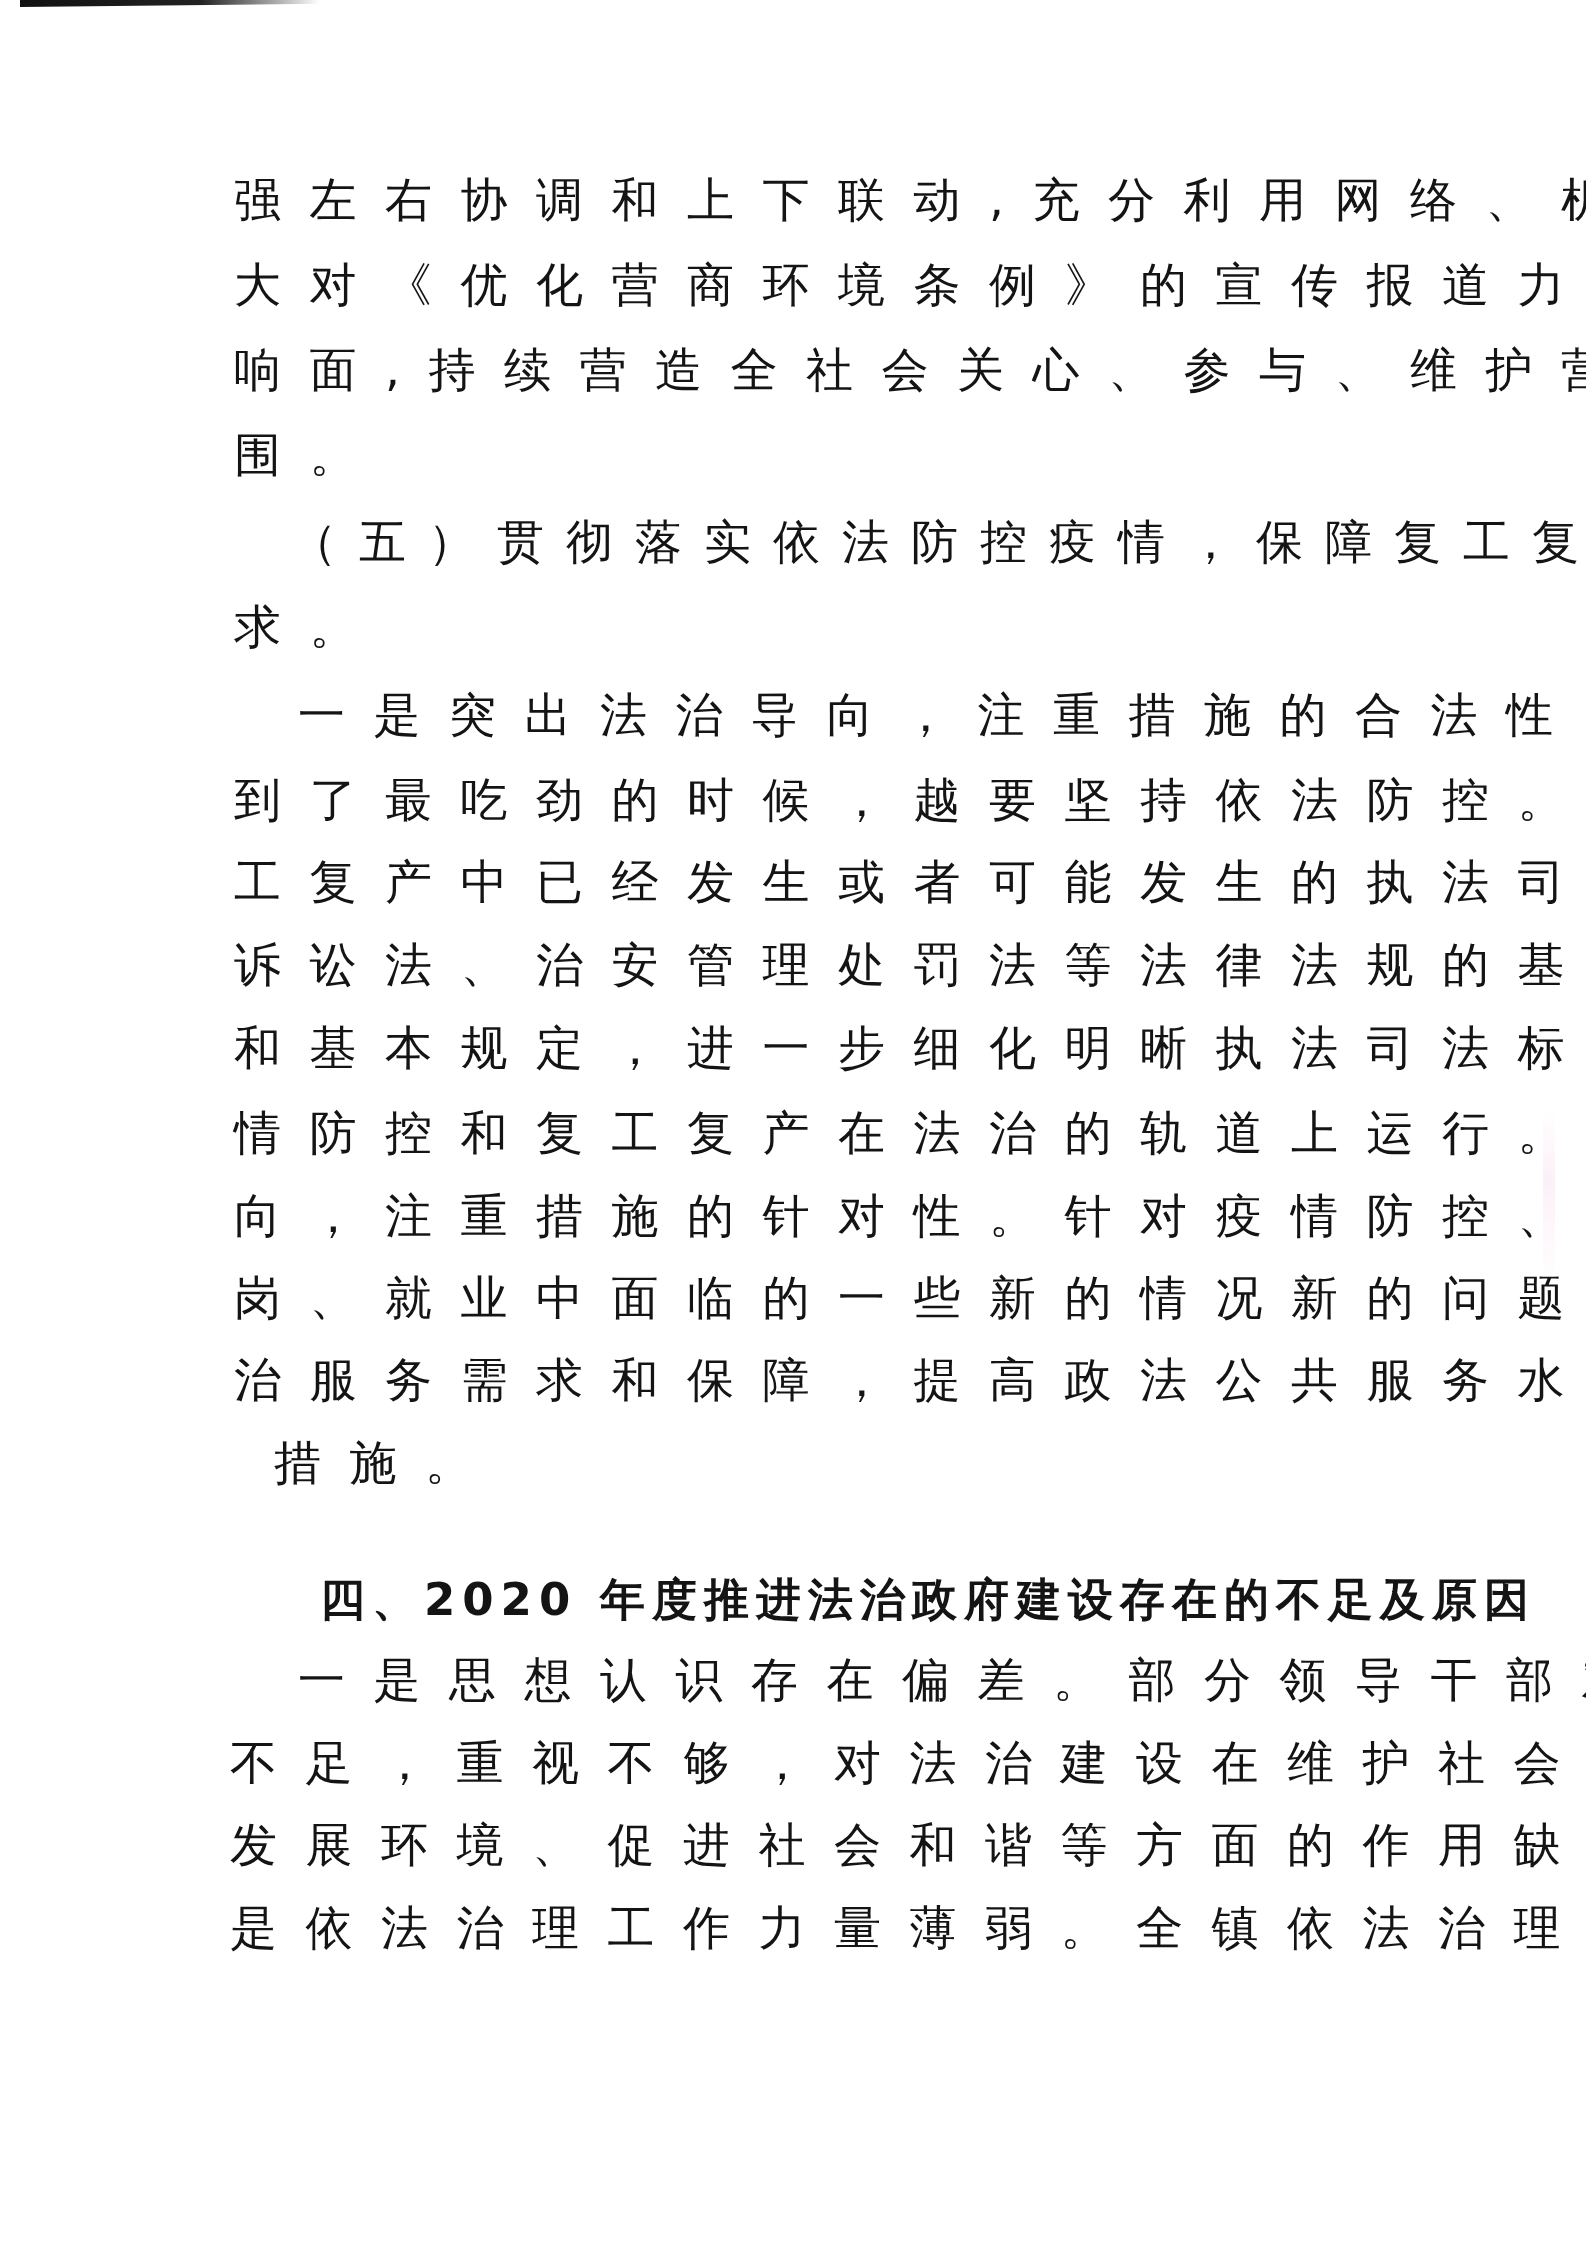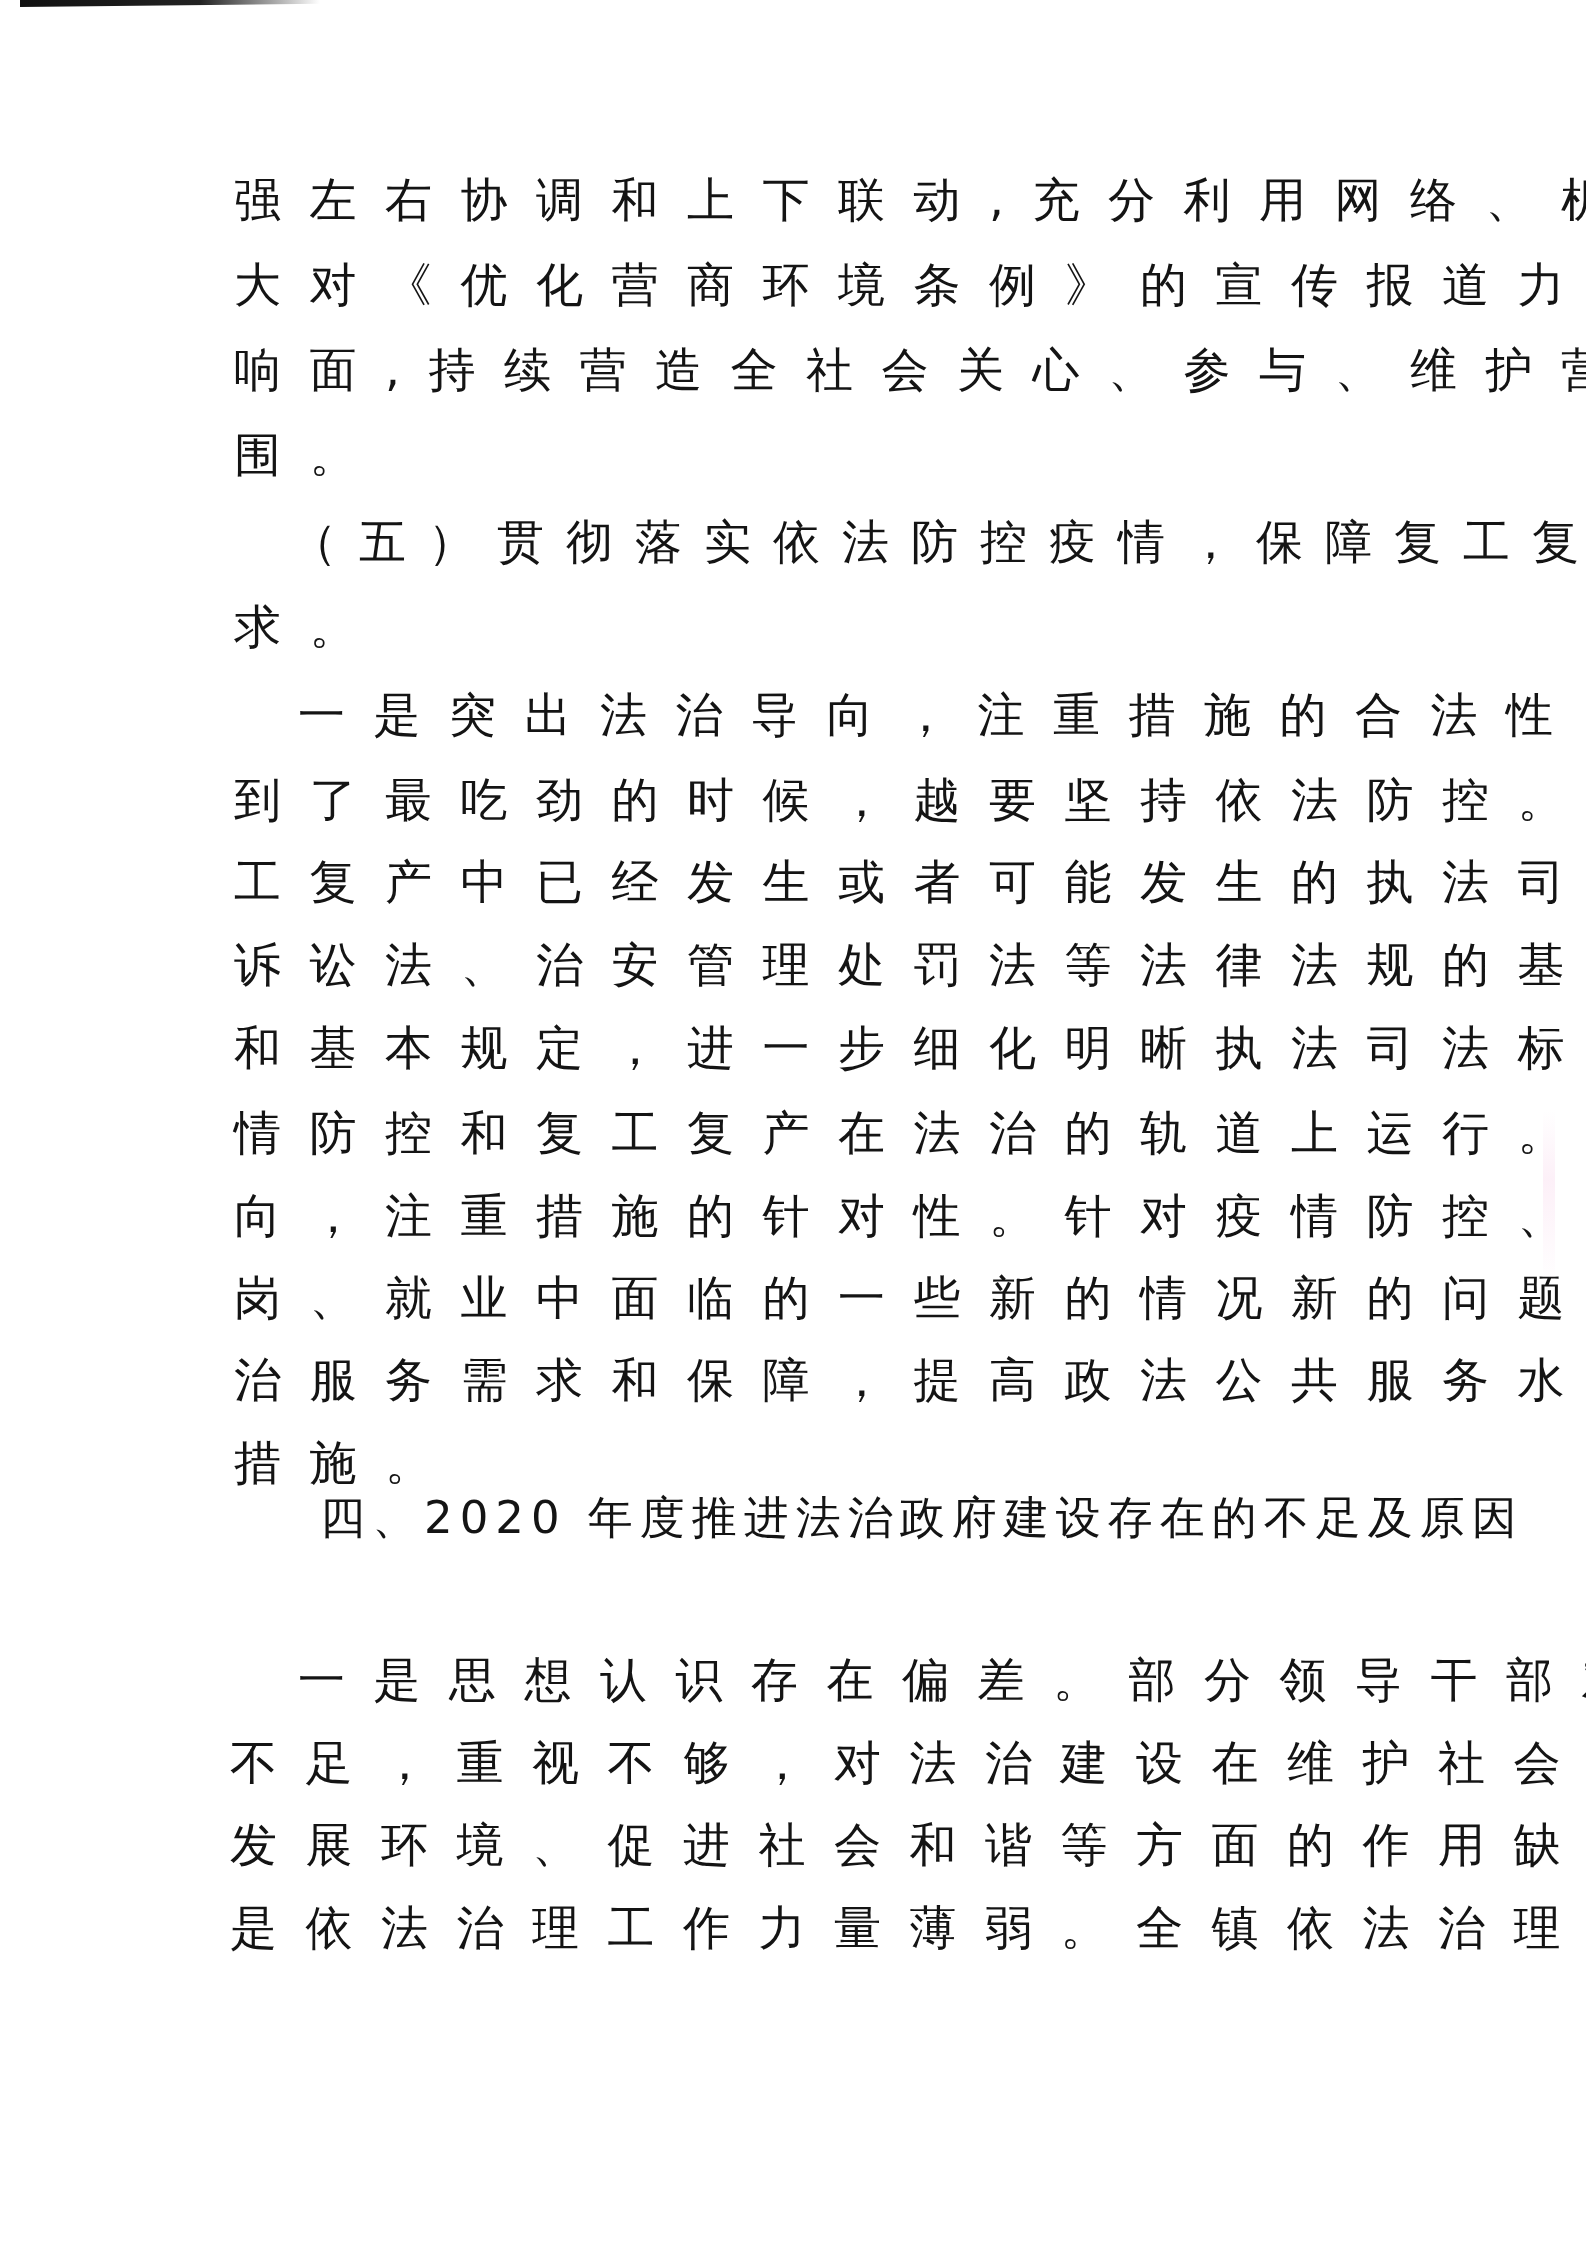--- a/index.html
+++ b/index.html
@@ -83,24 +83,24 @@
   <div>
     <div class="line indent" style="top:685px; left:64px;">一是突出法治导向，注重措施的合法性。疫情防控越是</div>
     <div class="line" style="top:770px;">到了最吃劲的时候，越要坚持依法防控。针对疫情防控、复</div>
     <div class="line" style="top:852px;">工复产中已经发生或者可能发生的执法司法问题，按照刑事</div>
     <div class="line" style="top:935px;">诉讼法、治安管理处罚法等法律法规的基本精神、基本原则</div>
     <div class="line" style="top:1018px;">和基本规定，进一步细化明晰执法司法标准和程序，保障疫</div>
     <div class="line" style="top:1103px;">情防控和复工复产在法治的轨道上运行。二是突出问题导</div>
     <div class="line" style="top:1186px;">向，注重措施的针对性。针对疫情防控、复工复产、员工返</div>
     <div class="line" style="top:1268px;">岗、就业中面临的一些新的情况新的问题，特别是急需的法</div>
     <div class="line" style="top:1350px;">治服务需求和保障，提高政法公共服务水平，落实便民利民</div>
-    <div class="line" style="top:1433px;">措施。</div>
+    <div class="line" style="top:1433px;margin-left:40px;">措施。</div>
   </div>
 
-  <div class="line heading-main" style="top:1488px; left:86px;">四、2020 年度推进法治政府建设存在的不足及原因</div>
+  <div class="line heading-main" style="top:1570px; left:86px;font-weight:bold;">四、2020 年度推进法治政府建设存在的不足及原因</div>
 
   <div>
     <div class="line indent" style="top:1650px; left:64px;">一是思想认识存在偏差。部分领导干部对法治建设认识</div>
     <div class="line" style="top:1733px; left:-4px;">不足，重视不够，对法治建设在维护社会稳定、营造良好的</div>
     <div class="line" style="top:1815px; left:-4px;">发展环境、促进社会和谐等方面的作用缺乏足够的认识。二</div>
     <div class="line" style="top:1898px; left:-4px;">是依法治理工作力量薄弱。全镇依法治理的具体工作主要由</div>
   </div>
 
 </div>
 

